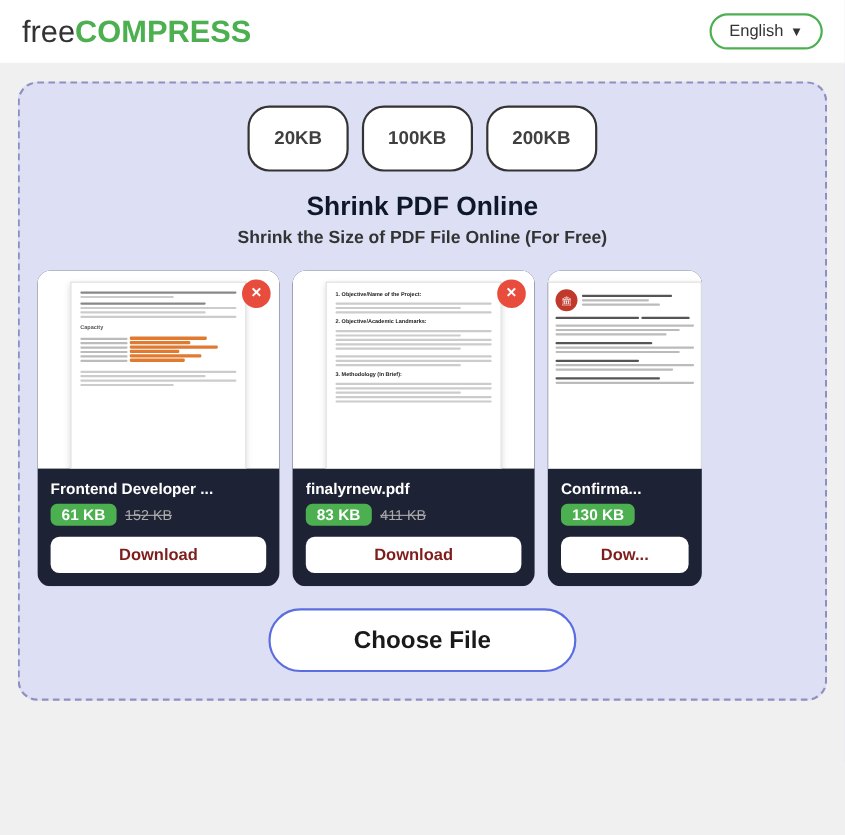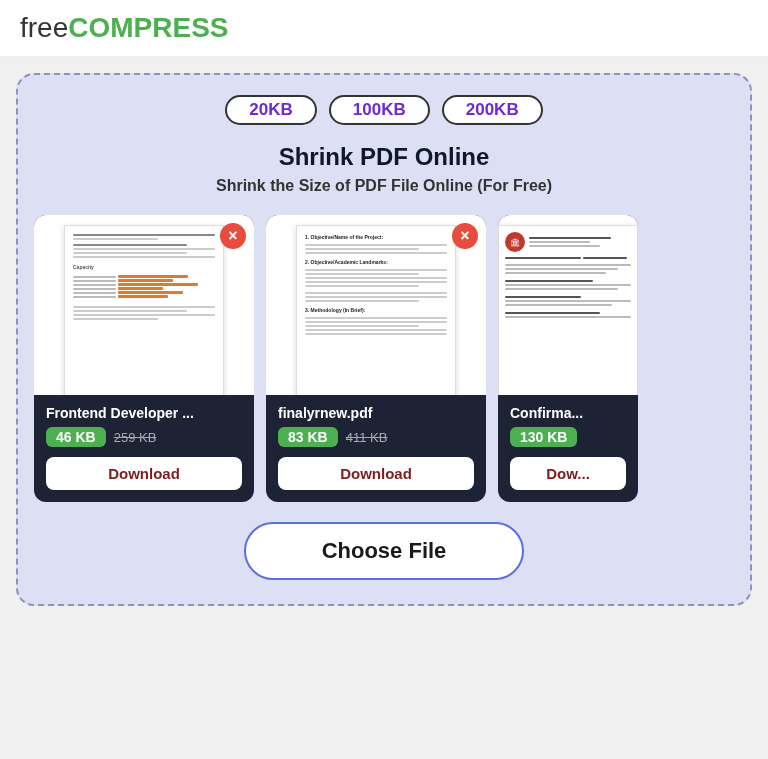--- a/index.html
+++ b/index.html
@@ -66,25 +66,25 @@
     
     .size-pills {
       display: flex;
       justify-content: center;
       gap: 12px;
       margin-bottom: 18px;
     }
     .pill {
       border: 2px solid #333;
       border-radius: 20px;
-      padding: 3px 22px;
+      padding: 18px 22px;
       background: #fff;
       font-size: 17px;
       font-weight: 600;
-      color: #6d28d9;
+      color: #404040;
     }
 
     
     .main-title {
       text-align: center;
       font-size: 24px;
       font-weight: 800;
       color: #0f172a;
       margin-bottom: 6px;
     }
@@ -297,20 +297,24 @@
       text-align: center;
     }
   </style>
 </head>
 <body>
 
 <div class="header">
   <div class="logo">
     <span class="free">free</span><span class="compress">COMPRESS</span>
   </div>
+  <button class="lang-btn">
+    <span>English</span>
+    <span class="chevron">▼</span>
+  </button>
 </div>
 
 <div class="main">
   <div class="dashed-box">
 
     <div class="size-pills">
       <div class="pill">20KB</div>
       <div class="pill">100KB</div>
       <div class="pill">200KB</div>
     </div>
@@ -361,22 +365,22 @@
               <div class="pdf-line full"></div>
               <div class="pdf-line medium"></div>
               <div class="pdf-line full"></div>
               <div class="pdf-line short"></div>
             </div>
           </div>
         </div>
         <div class="card-info">
           <div class="card-filename">Frontend Developer ...</div>
           <div class="card-sizes">
-            <span class="size-new">46 KB</span>
-            <span class="size-old">259 KB</span>
+            <span class="size-new">61 KB</span>
+            <span class="size-old">152 KB</span>
           </div>
           <button class="download-btn">Download</button>
         </div>
       </div>
 
       <div class="card">
         <div class="card-preview">
           <button class="close-btn">×</button>
           <div class="pdf-page">
             <div style="font-size:5px;font-weight:bold;color:#222;margin-bottom:3px;">1. Objective/Name of the Project:</div>

